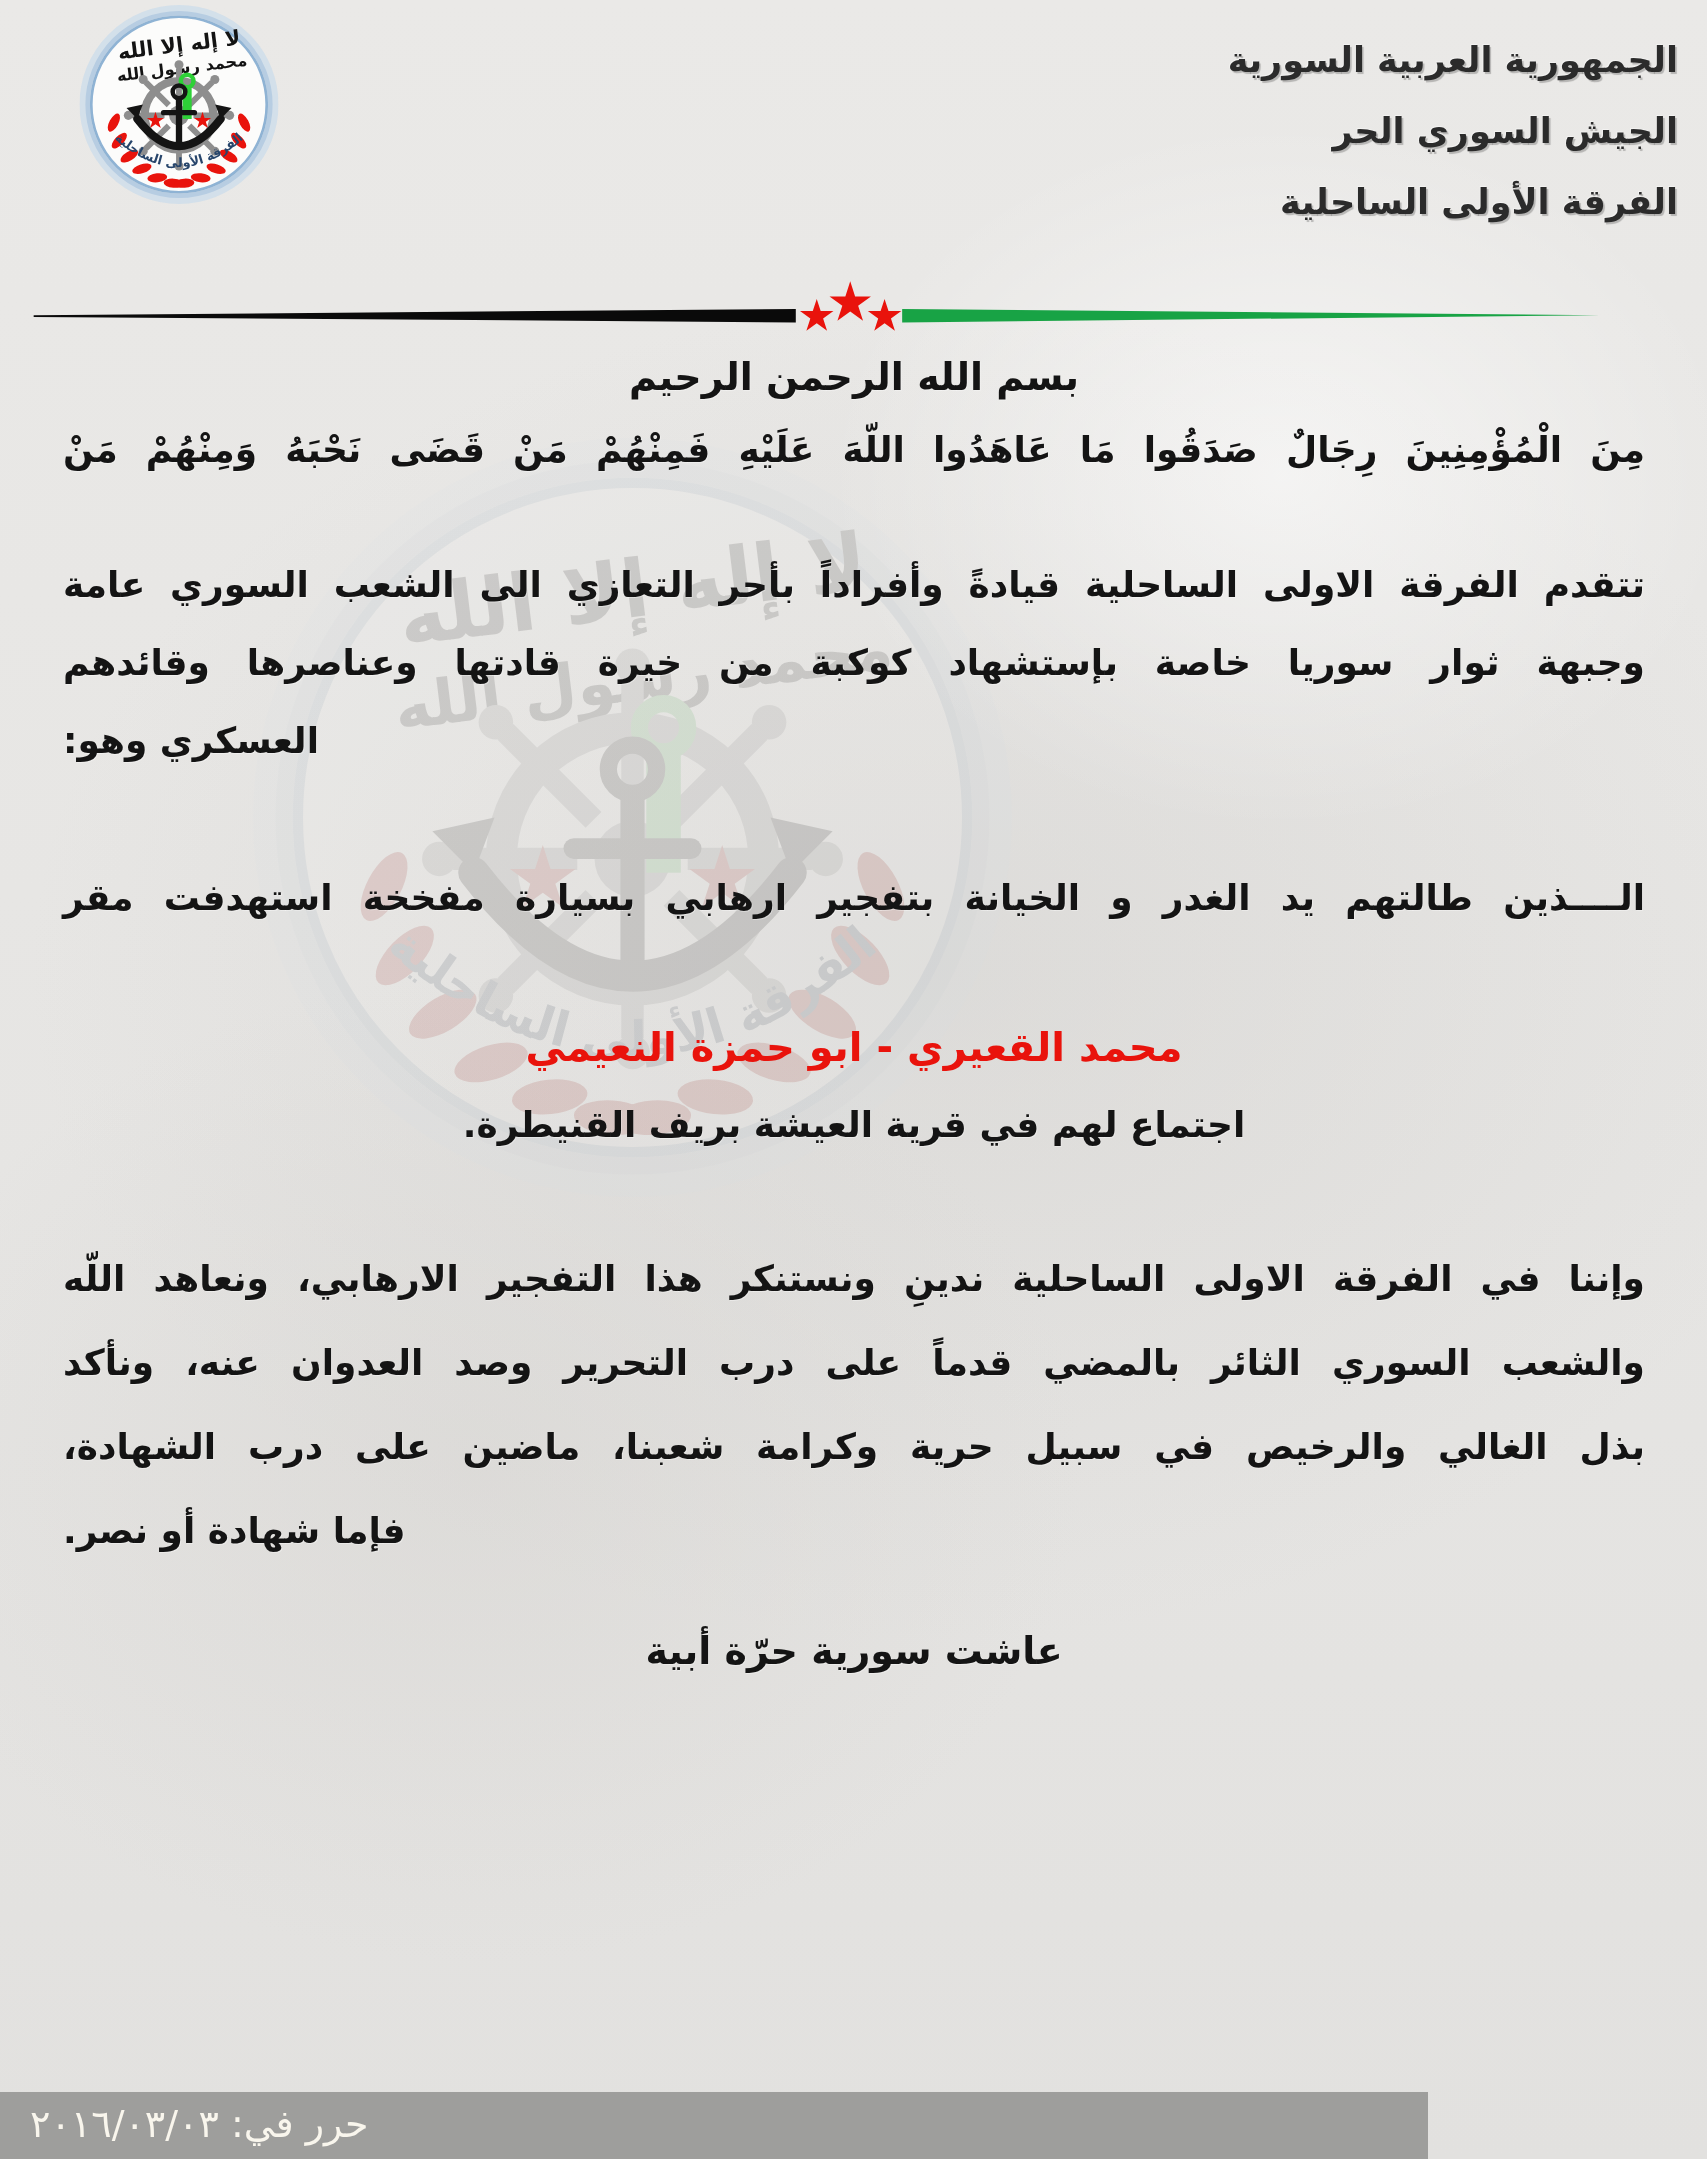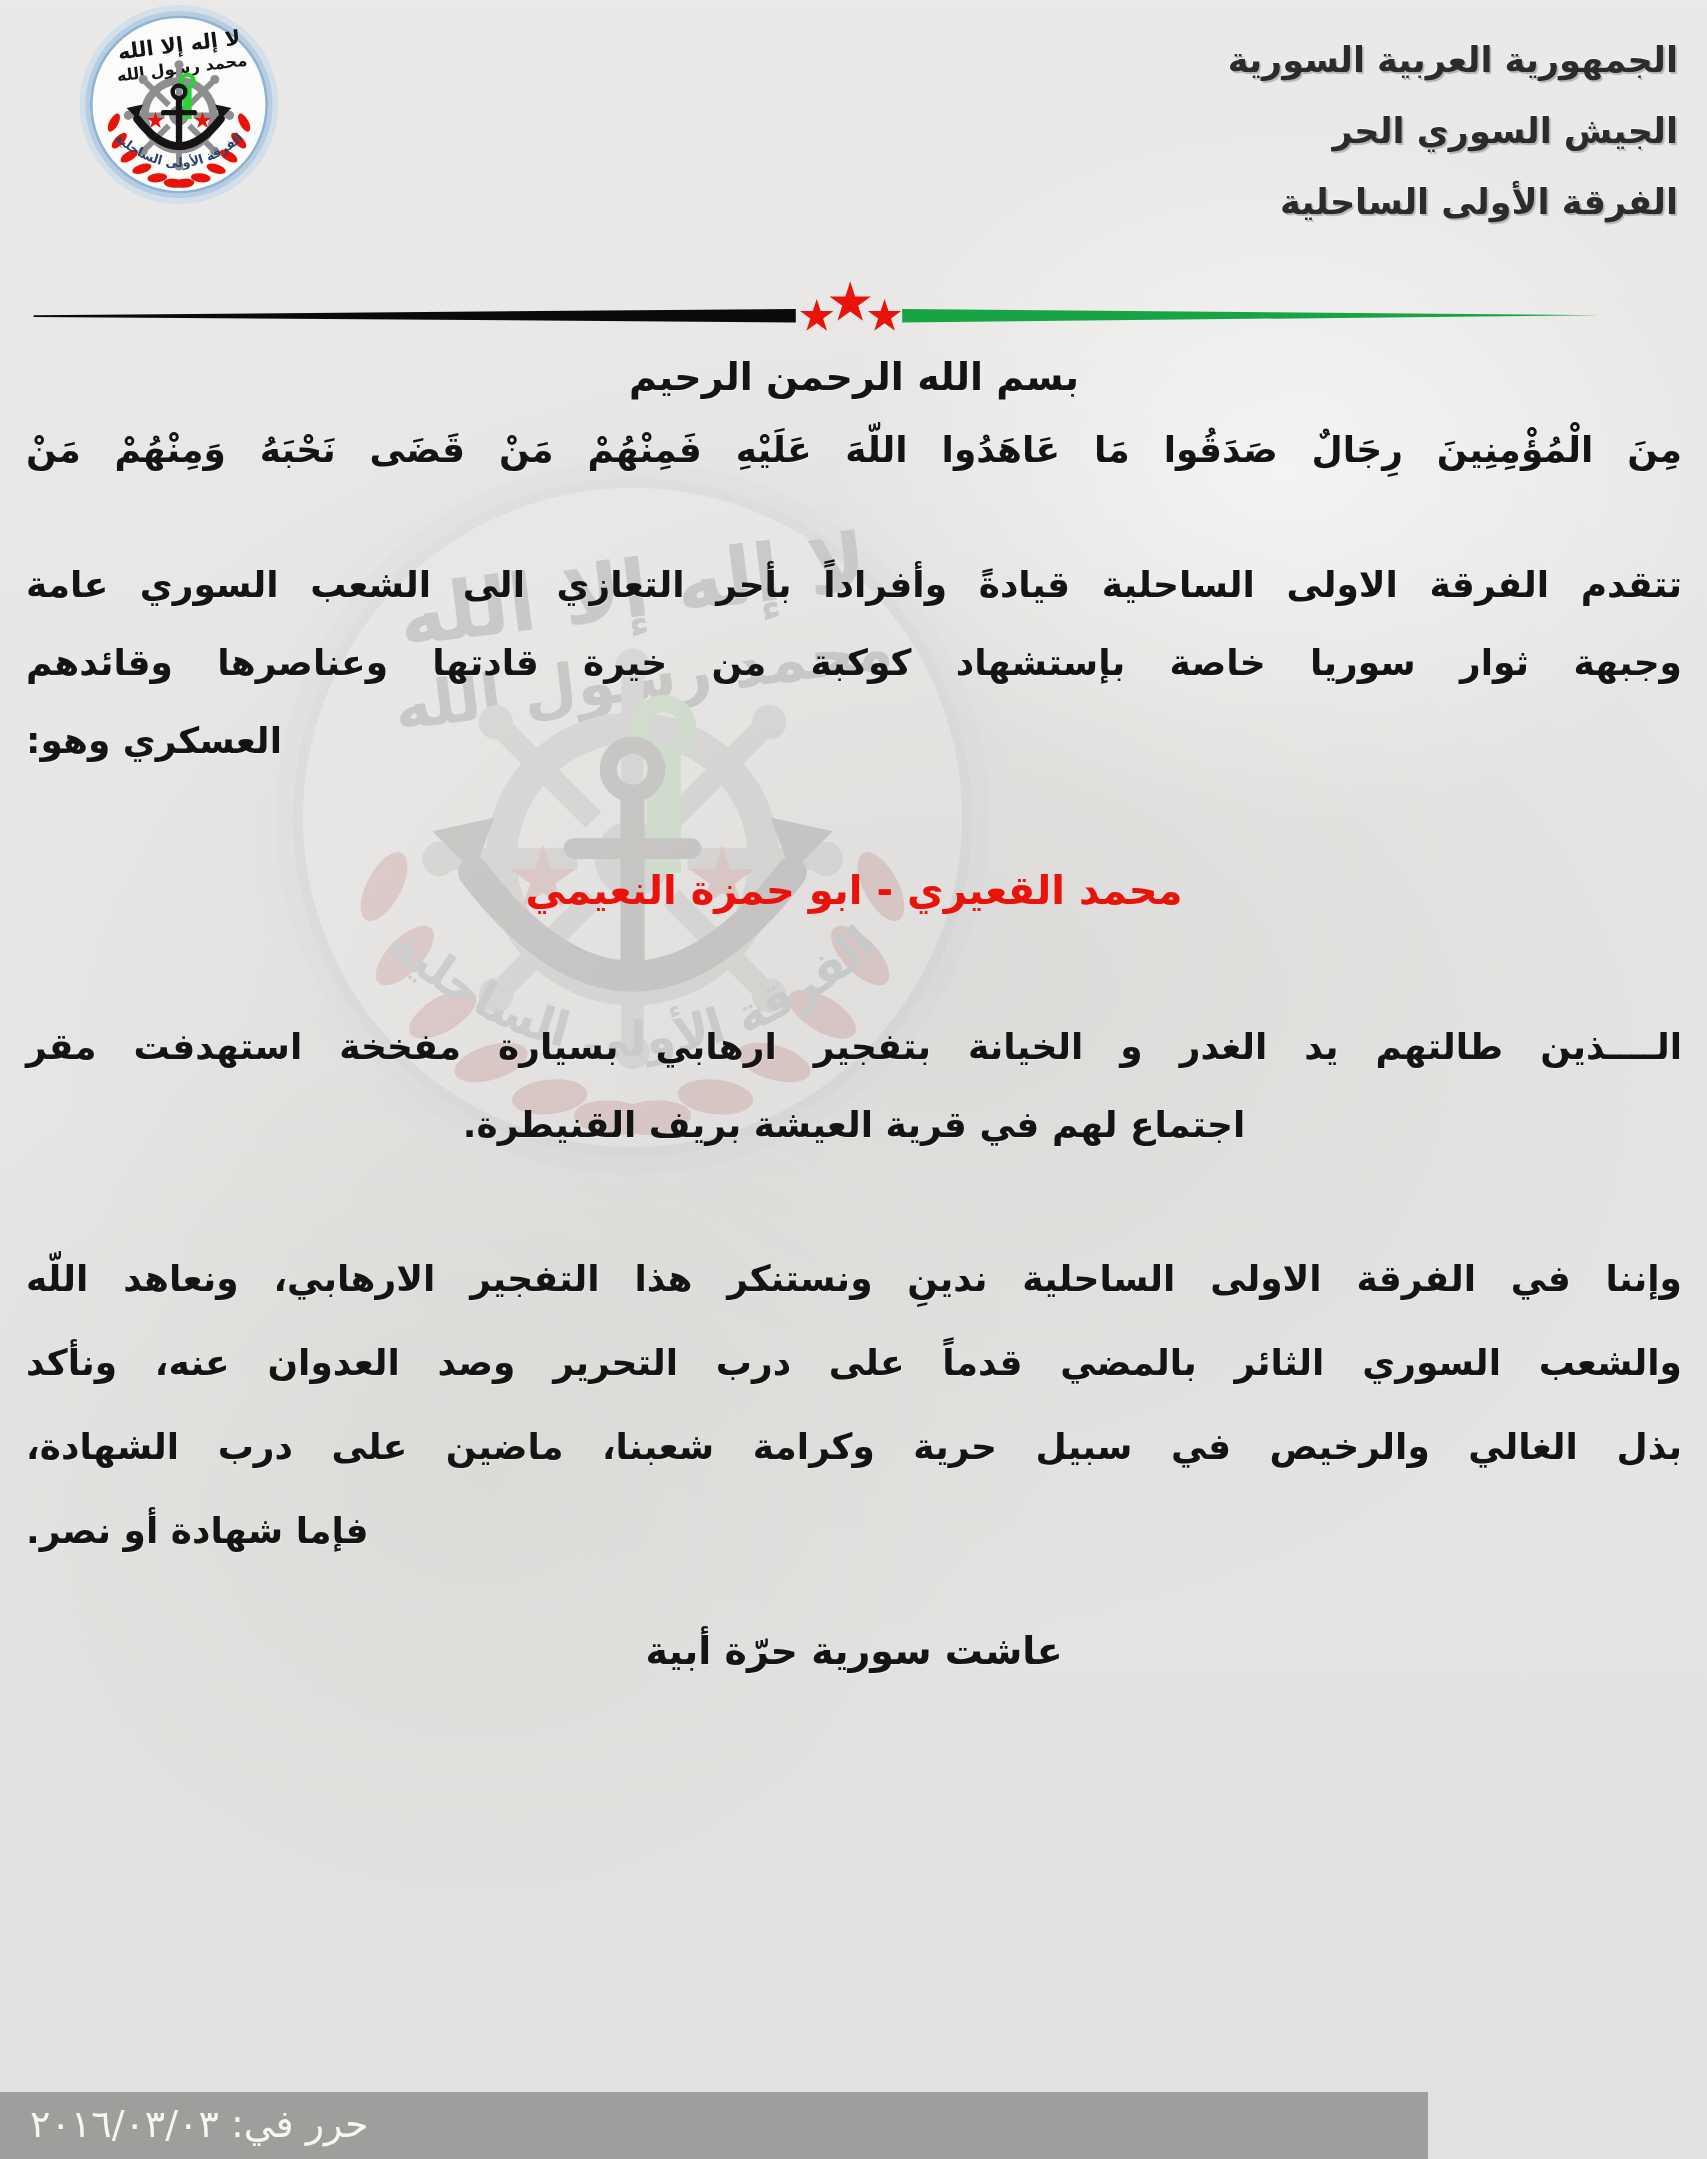--- a/index.html
+++ b/index.html
@@ -14,21 +14,21 @@
   }
   .watermark{position:absolute;left:253px;top:396px;width:759px;height:843px;opacity:.12;filter:grayscale(40%);}
   .logo{position:absolute;left:78px;top:5px;width:202px;height:199px;}
   .logo svg,.watermark svg{width:100%;height:100%;}
   .header-lines{position:absolute;top:25px;right:30px;direction:rtl;text-align:right;
     font-weight:700;font-size:35px;color:#2b2b2b;
     text-shadow:-0.8px -0.8px 0 rgba(255,255,255,.45), 1.7px 1.7px 0.8px rgba(0,0,0,.22);}
   .org-line{line-height:71px;}
   .divider{position:absolute;left:0;top:278px;width:1708px;height:67px;}
   .content{position:absolute;left:0;top:344px;width:1708px;box-sizing:border-box;
-    padding:0 26px;direction:rtl;font-weight:700;font-size:36px;color:#141414;
+    padding:0 63px;direction:rtl;font-weight:700;font-size:36px;color:#141414;
     text-shadow:0.8px 0.8px 0 rgba(255,255,255,.35);}
   .line{line-height:78px;min-height:78px;white-space:nowrap;}
   .fill{text-align:justify;text-align-last:justify;}
   .left{text-align:left;}
   .right{text-align:right;}
   .center{text-align:center;}
   .basmala{line-height:67px;min-height:67px;text-align:center;font-size:38px;}
   .verse2{margin-top:11.8px;}
   .p1l1{margin-top:57px;}
   .martyr{margin-top:71px;color:#e9130c;font-size:40px;text-shadow:none;}
@@ -154,23 +154,23 @@
 
   <main class="content">
     <div class="line basmala">بسم الله الرحمن الرحيم</div>
 
     <div class="line fill">مِنَ الْمُؤْمِنِينَ رِجَالٌ صَدَقُوا مَا عَاهَدُوا اللّهَ عَلَيْهِ فَمِنْهُمْ مَنْ قَضَى نَحْبَهُ وَمِنْهُمْ مَنْ</div>
 
     <div class="line fill p1l1">تتقدم الفرقة الاولى الساحلية قيادةً وأفراداً بأحر التعازي الى الشعب السوري عامة</div>
     <div class="line fill">وجبهة ثوار سوريا خاصة بإستشهاد كوكبة من خيرة قادتها وعناصرها وقائدهم</div>
     <div class="line left">العسكري وهو:</div>
 
+    <div class="line fill p2l1">الــــذين طالتهم يد الغدر و الخيانة بتفجير ارهابي بسيارة مفخخة استهدفت مقر</div>
+
     <div class="line center martyr">محمد القعيري - ابو حمزة النعيمي</div>
-
-    <div class="line fill p2l1">الــــذين طالتهم يد الغدر و الخيانة بتفجير ارهابي بسيارة مفخخة استهدفت مقر</div>
     <div class="line center">اجتماع لهم في قرية العيشة بريف القنيطرة.</div>
 
     <div class="line fill p3 p3l1">وإننا في الفرقة الاولى الساحلية ندينِ ونستنكر هذا التفجير الارهابي، ونعاهد اللّه</div>
     <div class="line fill p3">والشعب السوري الثائر بالمضي قدماً على درب التحرير وصد العدوان عنه، ونأكد</div>
     <div class="line fill p3">بذل الغالي والرخيص في سبيل حرية وكرامة شعبنا، ماضين على درب الشهادة،</div>
     <div class="line left p3">فإما شهادة أو نصر.</div>
 
     <div class="line center closing">عاشت سورية حرّة أبية</div>
   </main>
 

